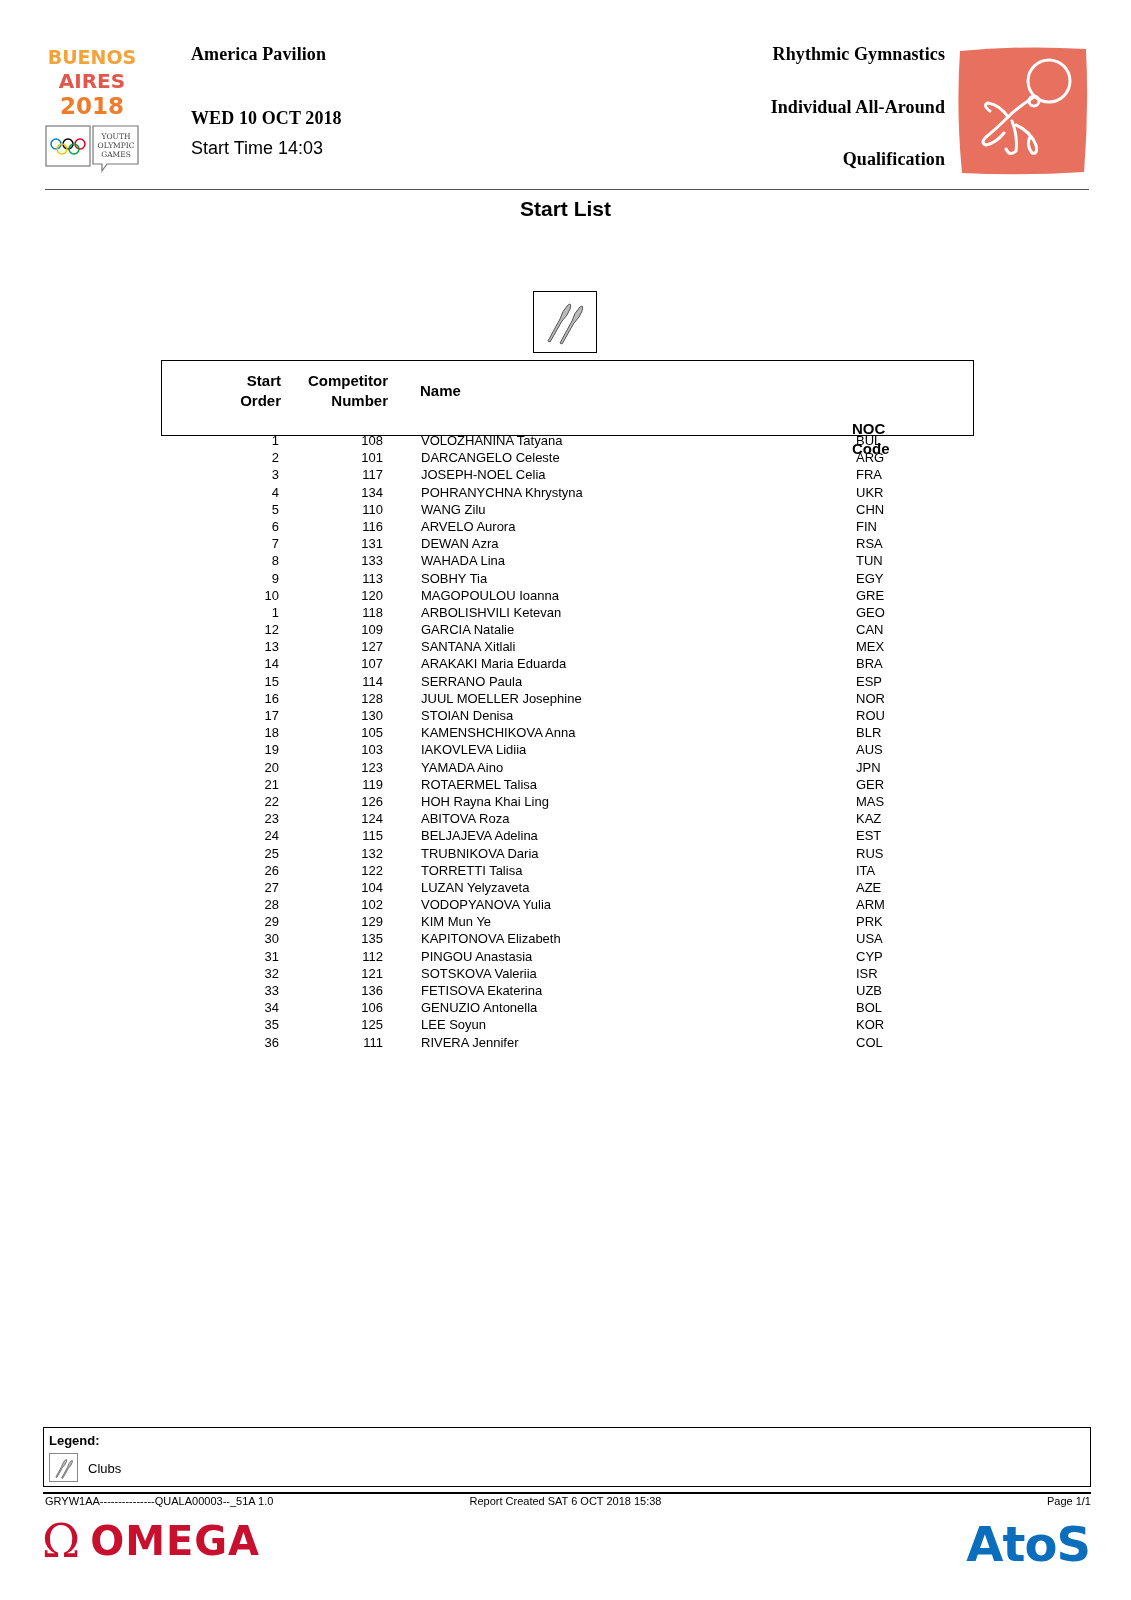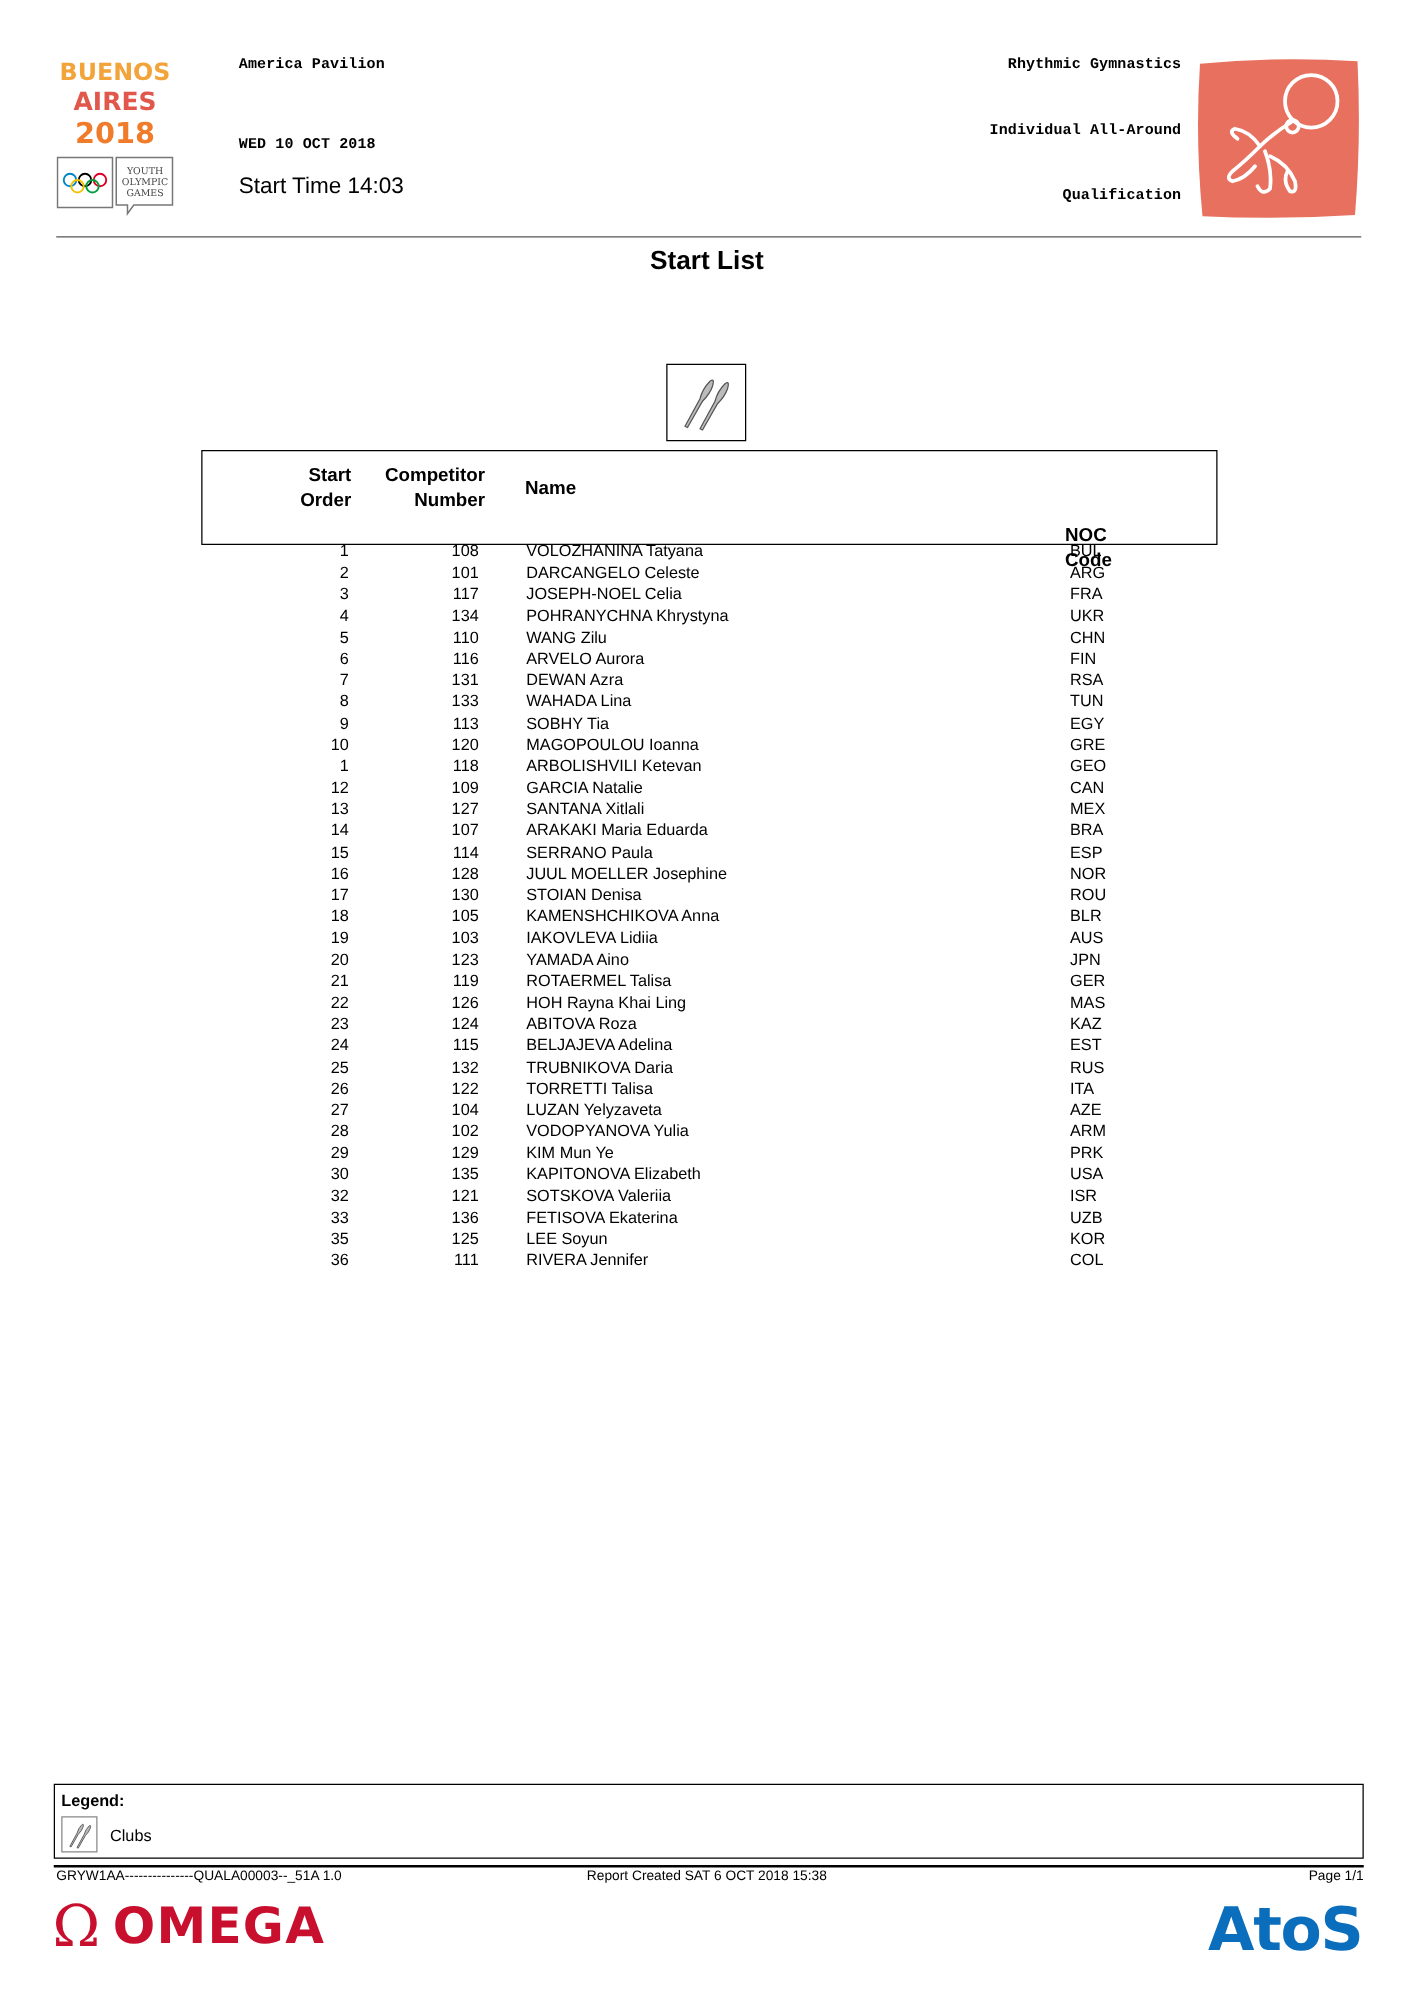--- a/index.html
+++ b/index.html
@@ -1,18 +1,18 @@
 <!DOCTYPE html>
 <html><head>
   <meta charset="utf-8">
   <style>
     html, body { margin: 0; padding: 0; background: #ffffff; }
     body { width: 1131px; height: 1600px; position: relative; font-family: "Liberation Sans", sans-serif; color: #000; overflow: hidden; }
     .abs { position: absolute; }
-    .hdr-bold { font-family: Liberation Mono, monospace; font-weight: bold; font-size: 12px; letter-spacing: 0.1px; }
+    .hdr-bold { font-family: Liberation Serif, serif; font-weight: bold; font-size: 18px; letter-spacing: 0.1px; }
     .venue { left: 191px; top: 44px; }
     .date { left: 191px; top: 108px; }
     .start-time { left: 191px; top: 138px; font-size: 18px; }
     .sport { right: 186px; top: 44px; text-align: right; }
     .event { right: 186px; top: 97px; }
     .phase { right: 186px; top: 149px; text-align: right; }
     .top-rule { left: 45px; top: 189px; width: 1044px; height: 1px; background: #555; }
     .doc-title { left: 0; width: 1131px; top: 197px; text-align: center; font-size: 21px; font-weight: bold; }
     .app-box { left: 533px; top: 291px; width: 64px; height: 62px; border: 1px solid #000; box-sizing: border-box; display:flex; align-items:center; justify-content:center; }
     .thead { left: 161px; top: 360px; width: 813px; height: 76px; border: 1px solid #000; box-sizing: border-box; font-weight: bold; font-size: 15px; }
@@ -286,30 +286,42 @@
       <span class="c-name">KIM Mun Ye</span>
       <span class="c-noc">PRK</span>
     </div>
     <div class="row">
       <span class="c-order">30</span>
       <span class="c-num">135</span>
       <span class="c-name">KAPITONOVA Elizabeth</span>
       <span class="c-noc">USA</span>
     </div>
     <div class="row">
+      <span class="c-order">31</span>
+      <span class="c-num">112</span>
+      <span class="c-name">PINGOU Anastasia</span>
+      <span class="c-noc">CYP</span>
+    </div>
+    <div class="row">
       <span class="c-order">32</span>
       <span class="c-num">121</span>
       <span class="c-name">SOTSKOVA Valeriia</span>
       <span class="c-noc">ISR</span>
     </div>
     <div class="row">
       <span class="c-order">33</span>
       <span class="c-num">136</span>
       <span class="c-name">FETISOVA Ekaterina</span>
       <span class="c-noc">UZB</span>
+    </div>
+    <div class="row">
+      <span class="c-order">34</span>
+      <span class="c-num">106</span>
+      <span class="c-name">GENUZIO Antonella</span>
+      <span class="c-noc">BOL</span>
     </div>
     <div class="row">
       <span class="c-order">35</span>
       <span class="c-num">125</span>
       <span class="c-name">LEE Soyun</span>
       <span class="c-noc">KOR</span>
     </div>
     <div class="row">
       <span class="c-order">36</span>
       <span class="c-num">111</span>

